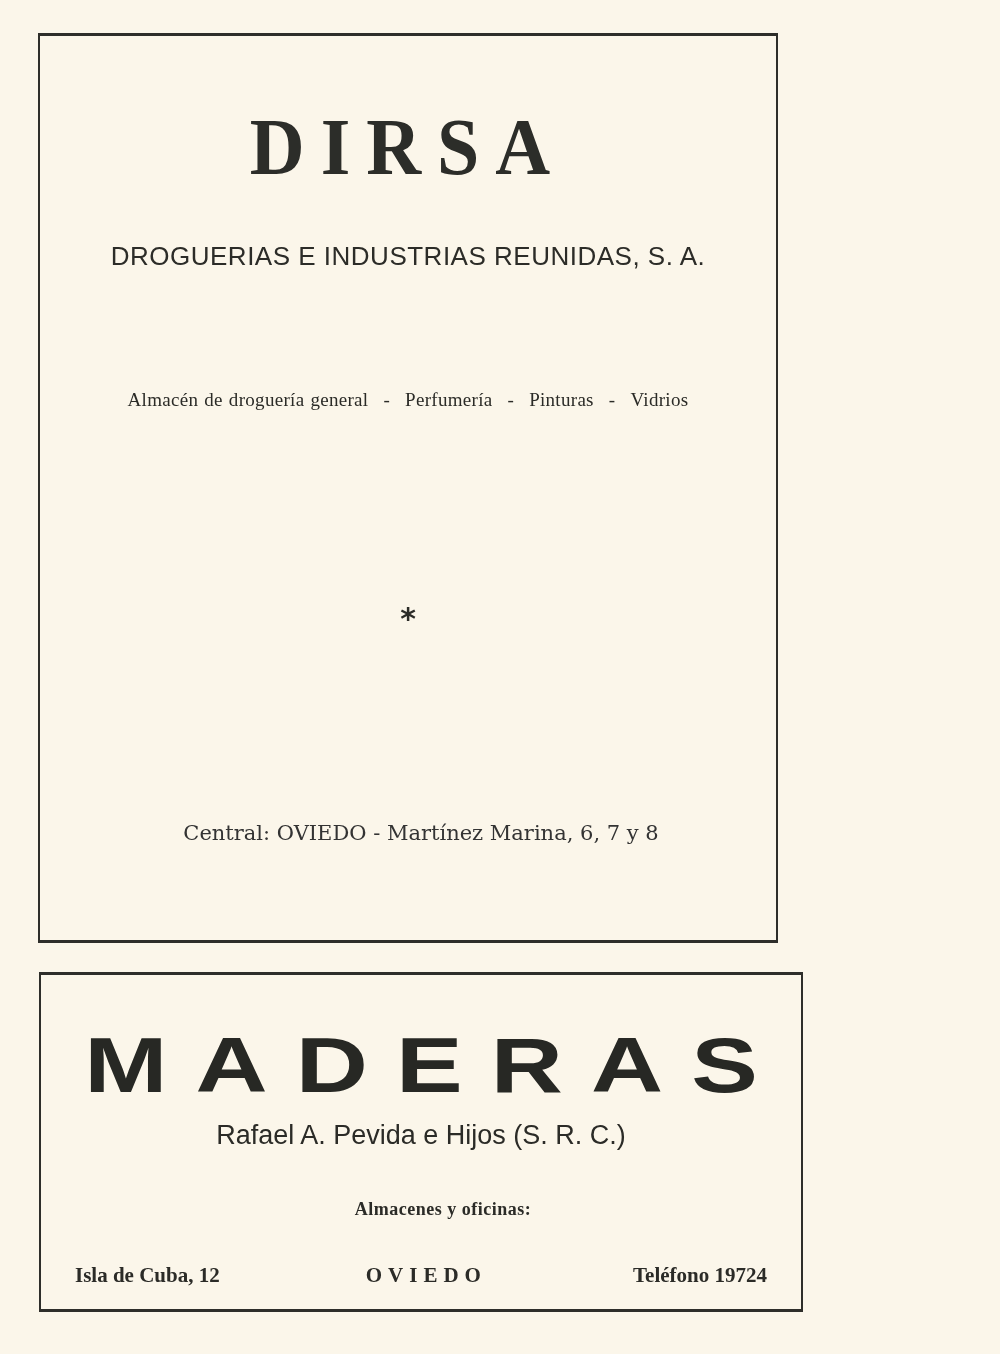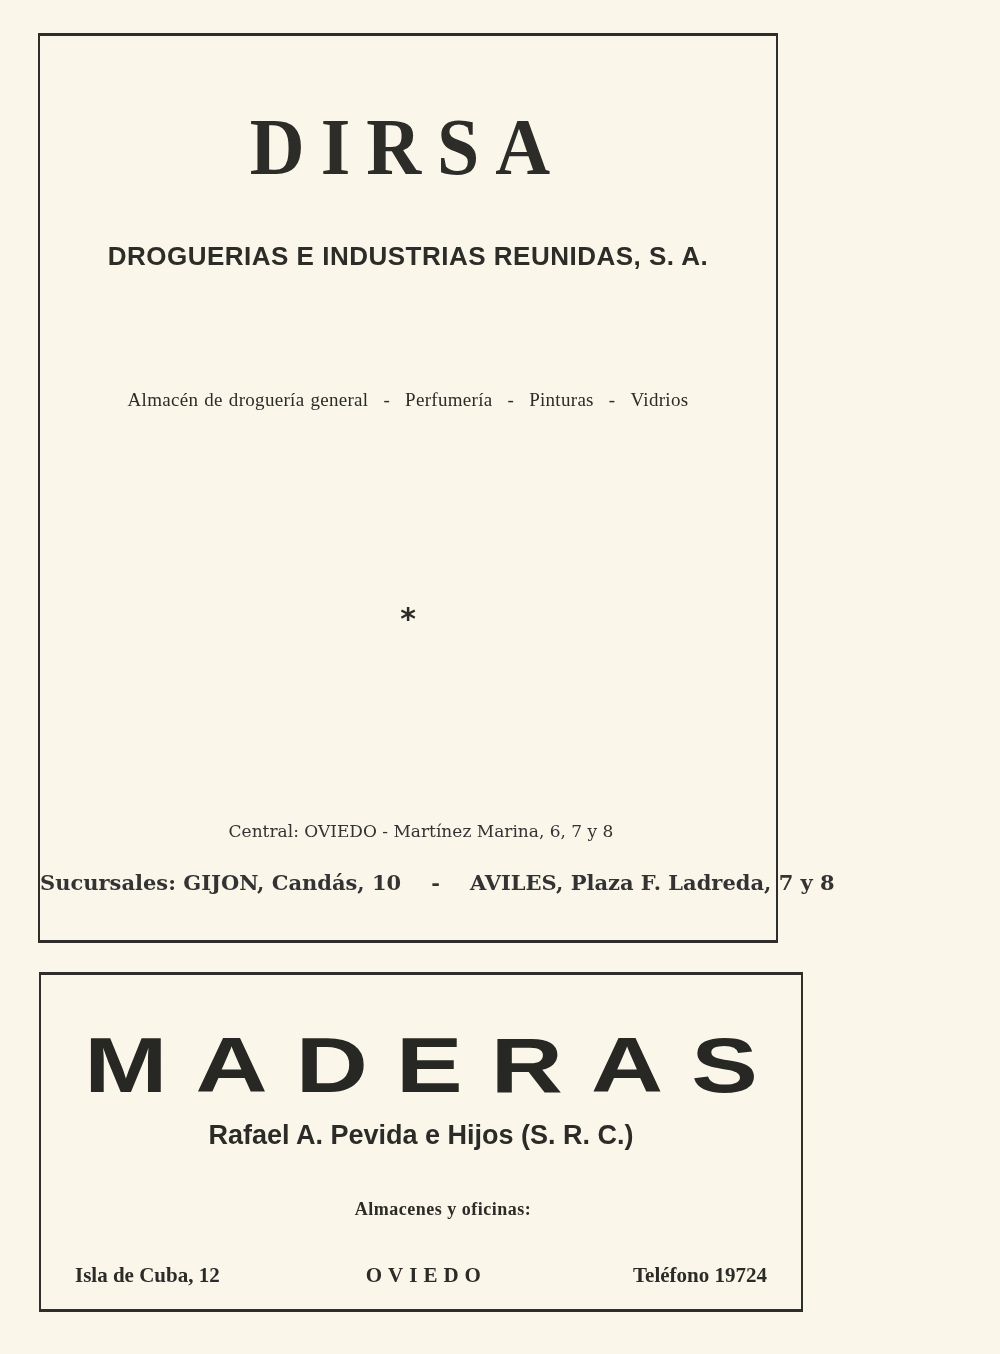--- a/index.html
+++ b/index.html
@@ -11,21 +11,21 @@
     color: #2b2b27;
     font-family: "Liberation Serif", serif;
   }
   .box {
     position: absolute;
     border: 2px solid #2e2e2a;
     box-sizing: border-box;
   }
   .box1 { left: 38px; top: 33px; width: 740px; height: 910px; border-top-width: 3px; border-bottom-width: 3px; }
   .box2 { left: 39px; top: 972px; width: 764px; height: 340px; border-top-width: 3px; border-bottom-width: 3px; }
-  .center { position: absolute; left: 0; right: 0; text-align: center; white-space: nowrap; font-weight: bold; }
+  .center { position: absolute; left: 0; right: 0; text-align: center; white-space: nowrap; }
 
   .dirsa-title {
     top: 68px;
     font-family: "Liberation Serif", serif;
     font-weight: 900;
     font-size: 76px;
     letter-spacing: 16px;
     color: #2c2d29;
     transform: scaleY(1.05);
   }
@@ -53,21 +53,21 @@
   .services-2 span.sep { display: inline-block; margin: 0 12px; }
   .asterisk {
     top: 565px;
     font-family: "DejaVu Sans", sans-serif;
     font-size: 30px;
     font-weight: bold;
   }
   .central {
     top: 785px;
     font-family: "DejaVu Serif", serif;
-    font-size: 17px;
+    font-size: 21px;
     font-weight: 300;
     color: #333;
     padding-left: 26px;
   }
   .sucursales {
     top: 834px;
     font-family: "DejaVu Serif", serif;
     font-size: 21px;
     color: #333;
   }
@@ -115,23 +115,20 @@
   <div class="center dirsa-title">DIRSA</div>
   <div class="center dirsa-sub">DROGUERIAS E INDUSTRIAS REUNIDAS, S. A.</div>
 
   <div class="center services-1">
     <span>Almacén de droguería general</span><span class="sep">-</span><span>Perfumería</span><span class="sep">-</span><span>Pinturas</span><span class="sep">-</span><span>Vidrios</span>
   </div>
 
   <div class="center asterisk">*</div>
 
   <div class="center central">Central: OVIEDO - Martínez Marina, 6, 7 y 8</div>
-  <div class="center sucursales">
-    <span>Sucursales: GIJON, Candás, 10</span><span class="sep">-</span><span>AVILES,  Plaza F. Ladreda, 7 y 8</span>
-  </div>
 </div>
 
 <div class="box box2">
   <div class="center maderas-title">MADERAS</div>
   <div class="center maderas-sub">Rafael A. Pevida e Hijos (S. R. C.)</div>
   <div class="center almacenes">Almacenes y oficinas:</div>
   <div class="addr-row">
     <span>Isla de Cuba, 12</span>
     <span class="city">OVIEDO</span>
     <span>Teléfono 19724</span>

